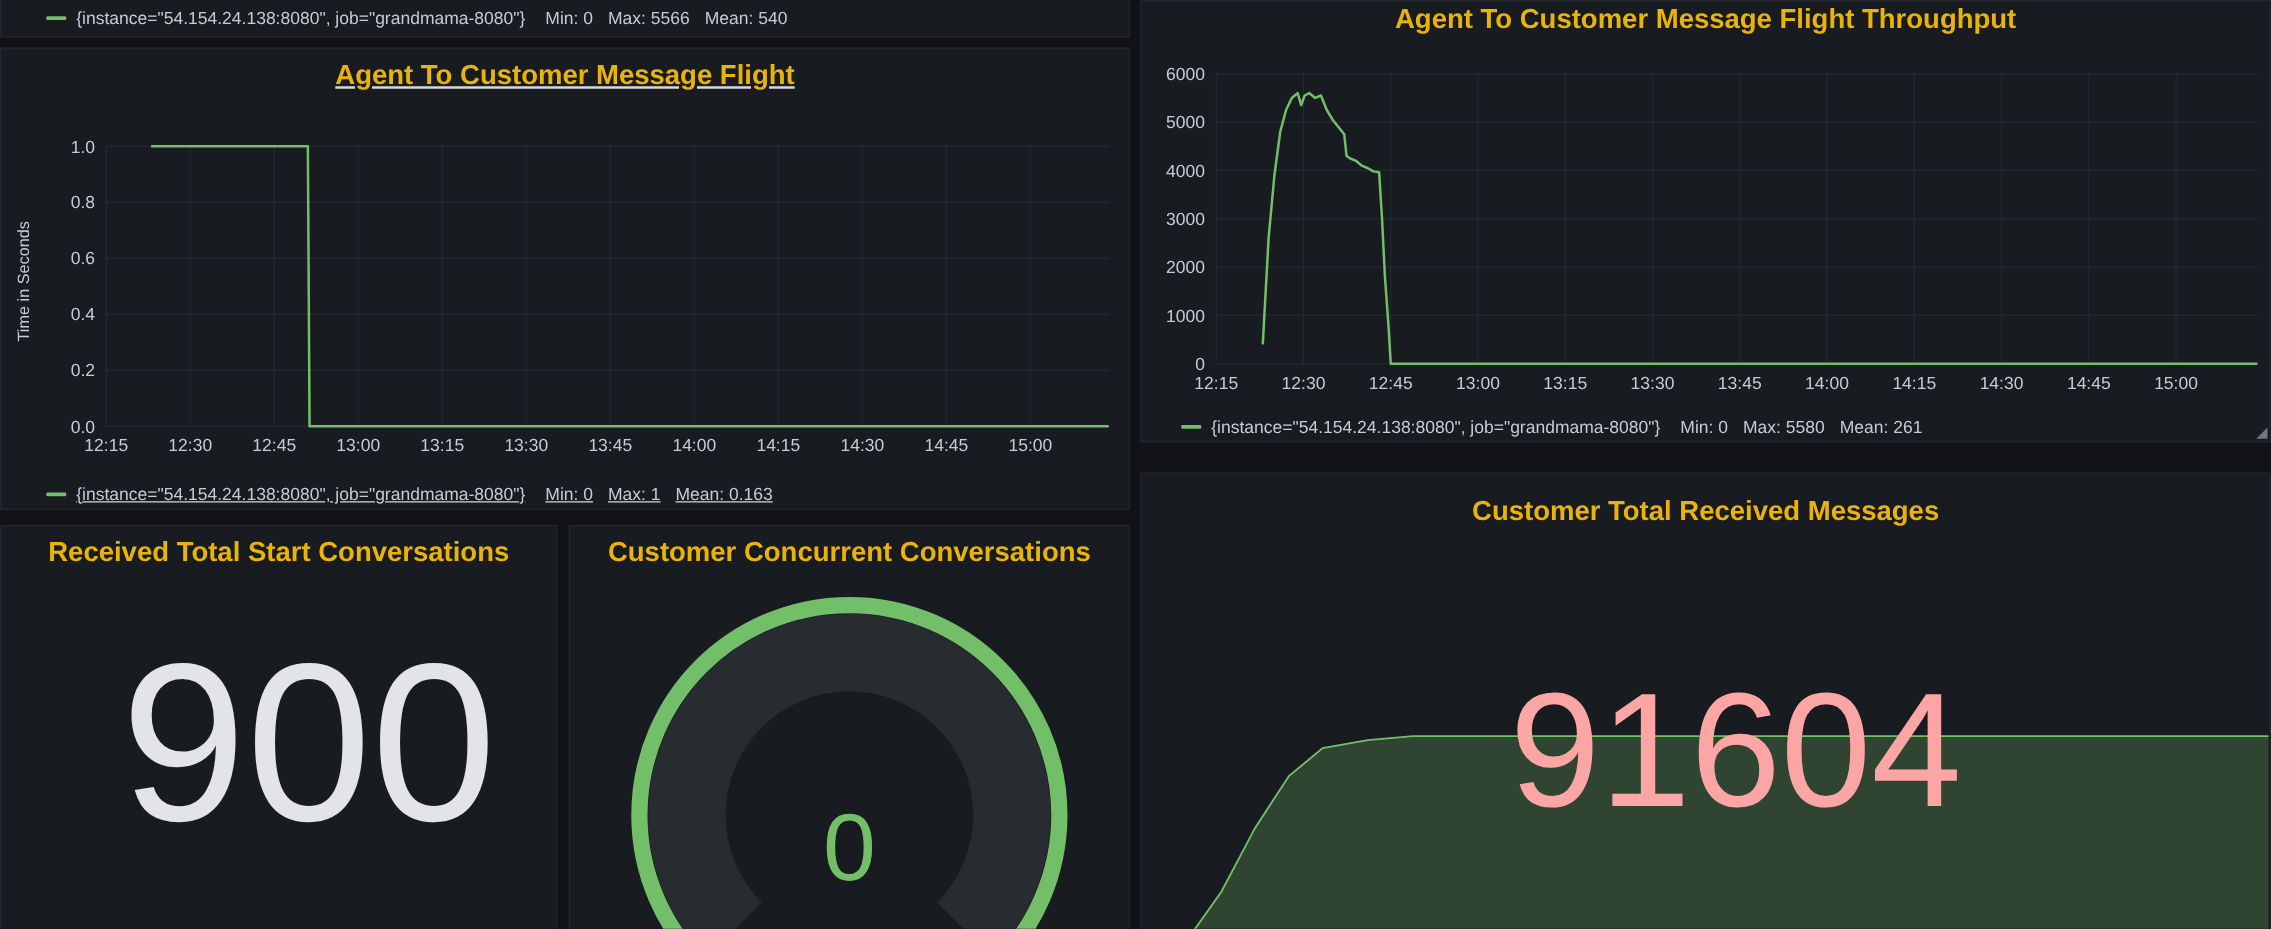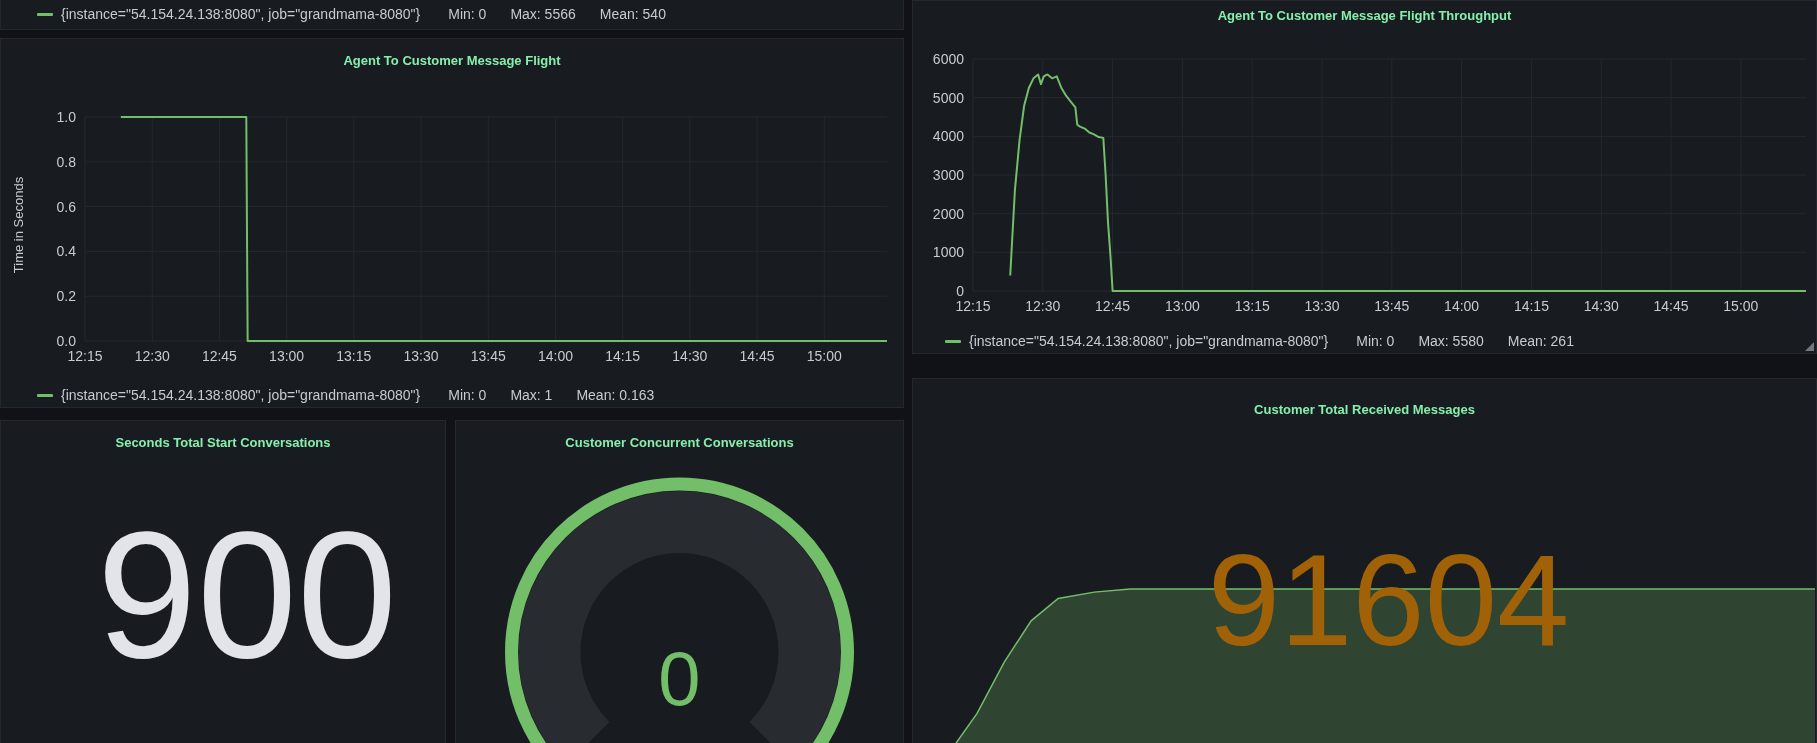--- a/index.html
+++ b/index.html
@@ -6,43 +6,43 @@
   body{
     width:1817px;height:743px;position:relative;overflow:hidden;
     font-family:"Liberation Sans",sans-serif;color:#d8d9da;
   }
   .panel{
     position:absolute;background:#181b1f;border:1px solid #25272e;
     box-sizing:border-box;overflow:hidden;
   }
   .panel-title{
     margin:0;height:42px;display:flex;align-items:center;justify-content:center;
-    font-size:13px;font-weight:600;color:#86efac;cursor:pointer;
+    font-size:22px;font-weight:600;color:#eab308;cursor:pointer;
   }
   .panel-title.slim{height:28px;}
   .panel-title.mid{height:60px;}
   .legend-row{
     display:flex;align-items:center;height:28px;padding-left:36px;
     font-size:14px;color:#c7ccd2;white-space:nowrap;
   }
   .legend-dash{width:16px;height:3px;background:#73bf69;border-radius:1px;margin-right:8px;flex:none;}
   .legend-label{margin-right:4px;cursor:pointer;}
-  .legend-stat{margin-left:24px;}
+  .legend-stat{margin-left:12px;}
   .chart{position:relative;}
   .chart svg, .gauge svg{display:block;}
   svg text{fill:#c7ccd2;font-size:14px;font-family:"Liberation Sans",sans-serif;}
   .ylabel{
     position:absolute;left:10px;top:186px;transform:translateY(-50%) rotate(180deg);
     writing-mode:vertical-rl;font-size:13px;color:#c7ccd2;
   }
   .big-stat{
     position:absolute;left:0;right:0;text-align:center;line-height:1;font-weight:500;padding-left:48px;
   }
   .stat-light{color:#e2e4ea;}
-  .stat-green{color:#a16207;}
+  .stat-green{color:#fca5a5;}
   .gauge{position:absolute;}
   .gauge-value{
     position:absolute;left:0;right:0;top:220px;text-align:center;
     font-size:76px;font-weight:500;line-height:1;color:#73bf69;
   }
   .sparkline{position:absolute;}
   .sparkline svg{width:100%;height:100%;}
   .resize-handle{
     position:absolute;right:2px;bottom:2px;width:0;height:0;
     border-left:9px solid transparent;border-bottom:9px solid #85878c;opacity:.85;cursor:nwse-resize;
@@ -56,21 +56,21 @@
   <section class="panel" style="left:0;top:-2px;width:904px;height:32px;">
     <div class="legend-row" style="height:100%;">
       <span class="legend-dash"></span>
       <span class="legend-label">{instance="54.154.24.138:8080", job="grandmama-8080"}</span>
       <span class="legend-stat">Min: 0</span>
       <span class="legend-stat">Max: 5566</span>
       <span class="legend-stat">Mean: 540</span>
     </div>
   </section>
 
-  <section class="panel" style="left:0;top:38px;width:904px;height:370px;">
+  <section class="panel" style="left:0;top:38px;width:904px;height:370px;text-decoration:underline;">
     <h2 class="panel-title">Agent To Customer Message Flight</h2>
     <div class="ylabel">Time in Seconds</div>
     <div class="chart" style="height:300px;">
         <svg width="902" height="300">
           <line x1="84" y1="36" x2="84" y2="260" stroke="#242830" stroke-width="1"></line>
           <text x="84" y="280" text-anchor="middle">12:15</text>
           <line x1="151.20670391061452" y1="36" x2="151.20670391061452" y2="260" stroke="#242830" stroke-width="1"></line>
           <text x="151.20670391061452" y="280" text-anchor="middle">12:30</text>
           <line x1="218.41340782122904" y1="36" x2="218.41340782122904" y2="260" stroke="#242830" stroke-width="1"></line>
           <text x="218.41340782122904" y="280" text-anchor="middle">12:45</text>
@@ -165,21 +165,21 @@
       <span class="legend-dash"></span>
       <span class="legend-label">{instance="54.154.24.138:8080", job="grandmama-8080"}</span>
       <span class="legend-stat">Min: 0</span>
       <span class="legend-stat">Max: 5580</span>
       <span class="legend-stat">Mean: 261</span>
     </div>
     <div class="resize-handle"></div>
   </section>
 
   <section class="panel" style="left:0;top:420px;width:446px;height:340px;">
-    <h2 class="panel-title">Seconds Total Start Conversations</h2>
+    <h2 class="panel-title">Received Total Start Conversations</h2>
     <div class="big-stat stat-light" style="top:84px;font-size:180px;">900</div>
   </section>
 
   <section class="panel" style="left:455px;top:420px;width:449px;height:340px;">
     <h2 class="panel-title">Customer Concurrent Conversations</h2>
     <div class="gauge" style="top:40px;left:0;right:0;height:300px;">
         <svg width="447" height="300">
           <path d="M 131.57611844574882 282.9238815542512 A 130 130 0 1 1 315.4238815542513 282.92388155425107" fill="none" stroke="#282b30" stroke-width="62"></path>
           <path d="M 104.70606076066002 309.79393923934 A 168 168 0 1 1 342.29393923934015 309.79393923933986" fill="none" stroke="#73bf69" stroke-width="13"></path>
         </svg>

